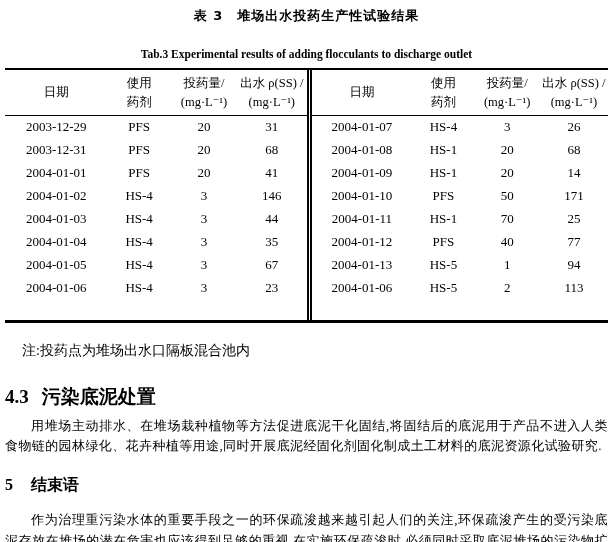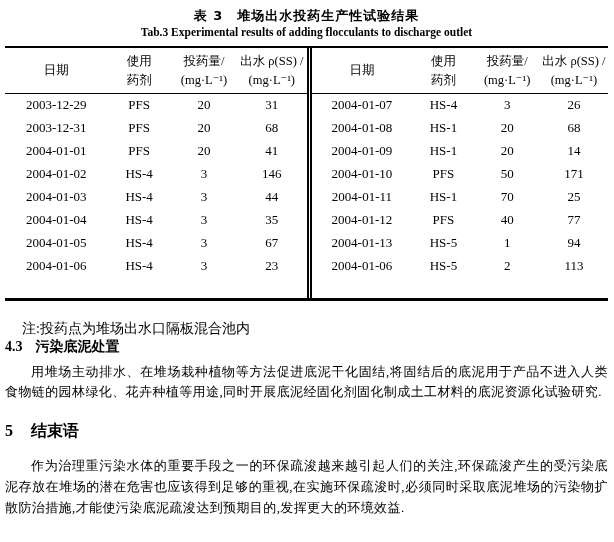--- a/index.html
+++ b/index.html
@@ -11,21 +11,21 @@
   }
   .page { padding: 7px 6px 0 5px; box-sizing: border-box; }
 
   .title {
     text-align: center;
     font-family: "DejaVu Sans", "Liberation Sans", sans-serif;
     font-weight: bold; font-size: 13px; letter-spacing: 1px;
   }
   .subtitle {
     text-align: center;
-    font-weight: bold; font-size: 11.5px; margin-top: 1px;
+    font-weight: bold; font-size: 11.5px; margin-top: 23px;
   }
 
   .tablewrap {
     display: flex; margin-top: 8px;
     border-top: 2px solid #000; border-bottom: 3px solid #000;
     height: 255px; box-sizing: border-box;
   }
   .half { width: 50%; box-sizing: border-box; }
   .half-right { border-left: 5px double #000; }
   table { width: 100%; border-collapse: collapse; table-layout: fixed; }
@@ -35,21 +35,21 @@
     border-bottom: 1.5px solid #000;
     height: 45px; vertical-align: middle; text-align: center;
     font-weight: normal; font-size: 12.5px; line-height: 1.5; padding: 0;
   }
   td { text-align: center; height: 22.9px; padding: 0; font-size: 13px; }
 
   .note { font-size: 14px; margin-top: 19px; padding-left: 17px; }
 
   .sec-heading {
     font-family: "DejaVu Sans", "Liberation Sans", sans-serif;
-    font-weight: bold; font-size: 14px; 
+    font-weight: bold; font-size: 19px; margin-top: 24px;
     display: flex; align-items: baseline;
   }
   .sec-heading .sec-num { font-family: "Liberation Serif", "DejaVu Serif", serif; margin-right: 13px; }
   .sec-heading-big { font-size: 16px; margin-top: 19px; }
   .sec-heading-big .sec-num { margin-right: 18px; }
 
   .para {
     font-size: 13px; line-height: 20px; text-align: justify;
     text-indent: 2em; margin-top: 6px; letter-spacing: 0.4px;
   }

